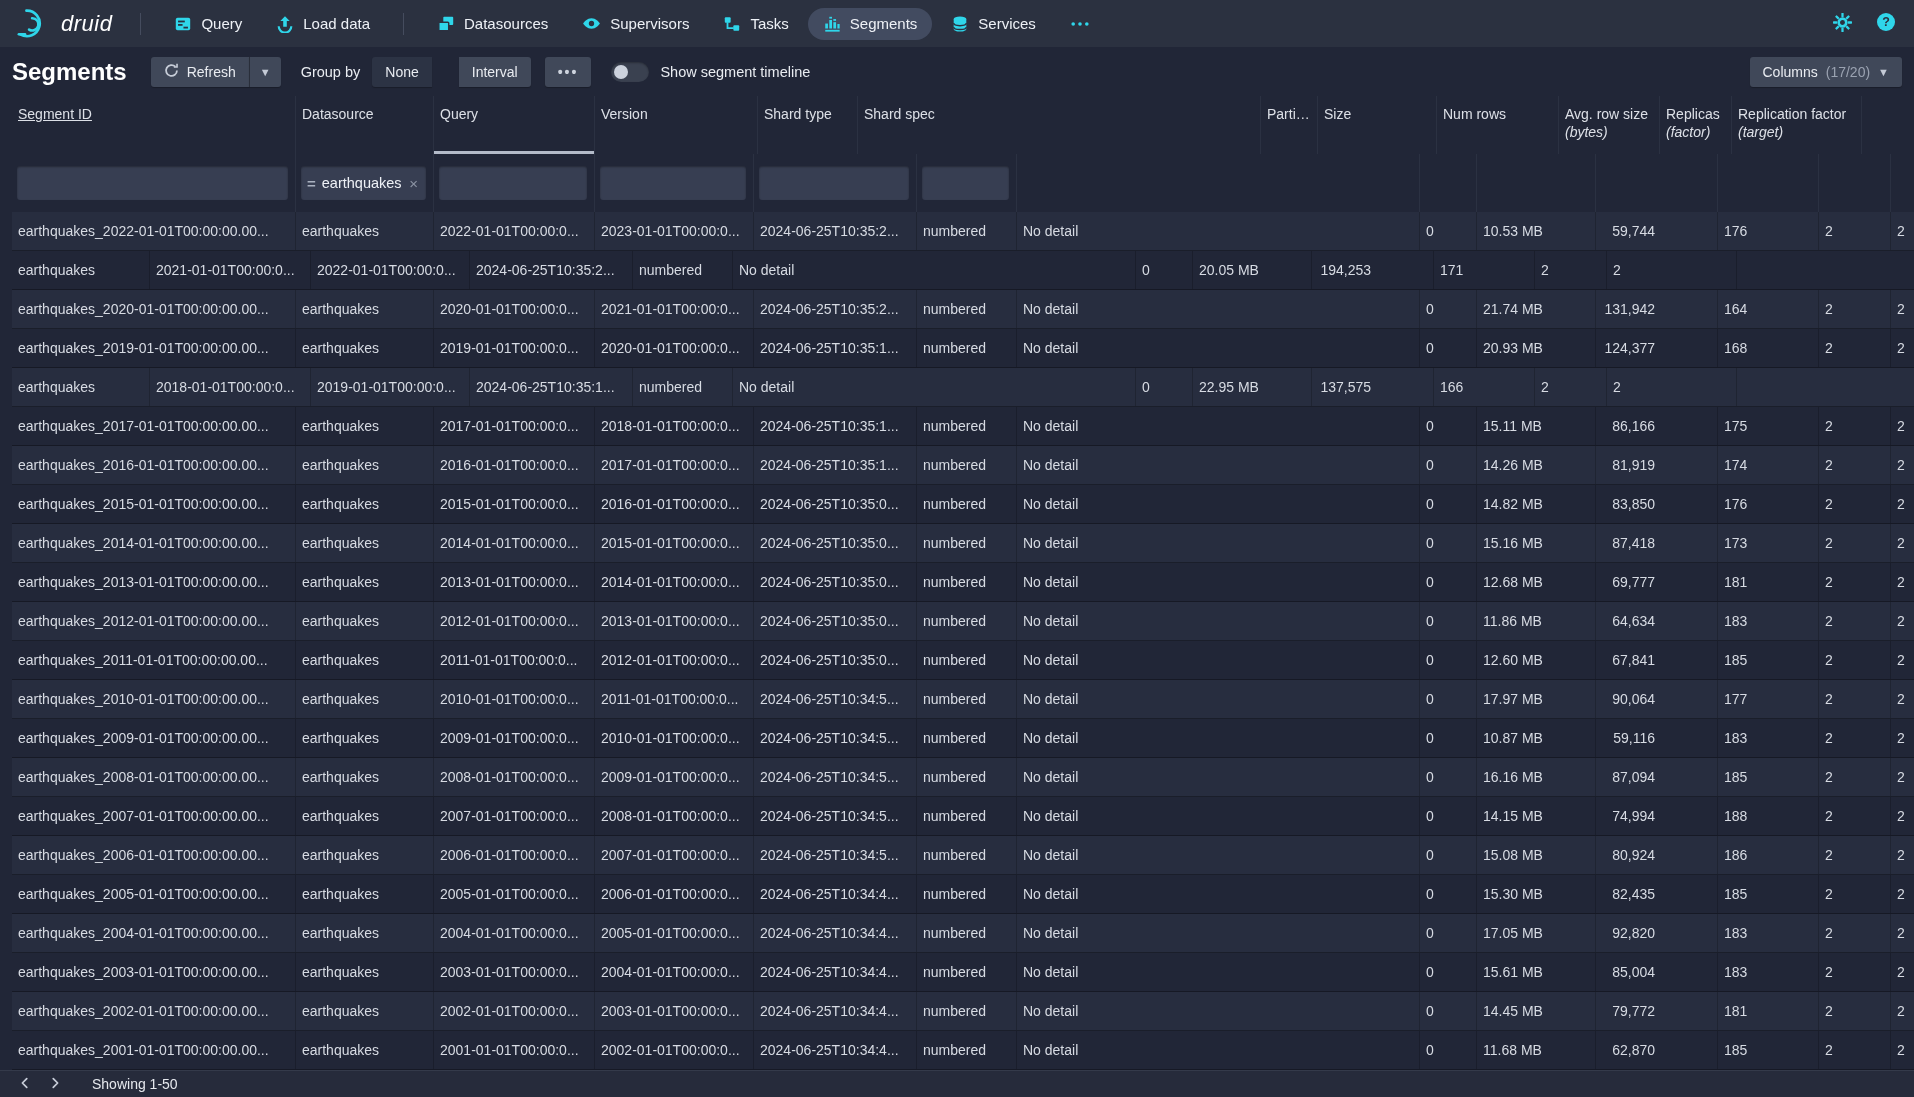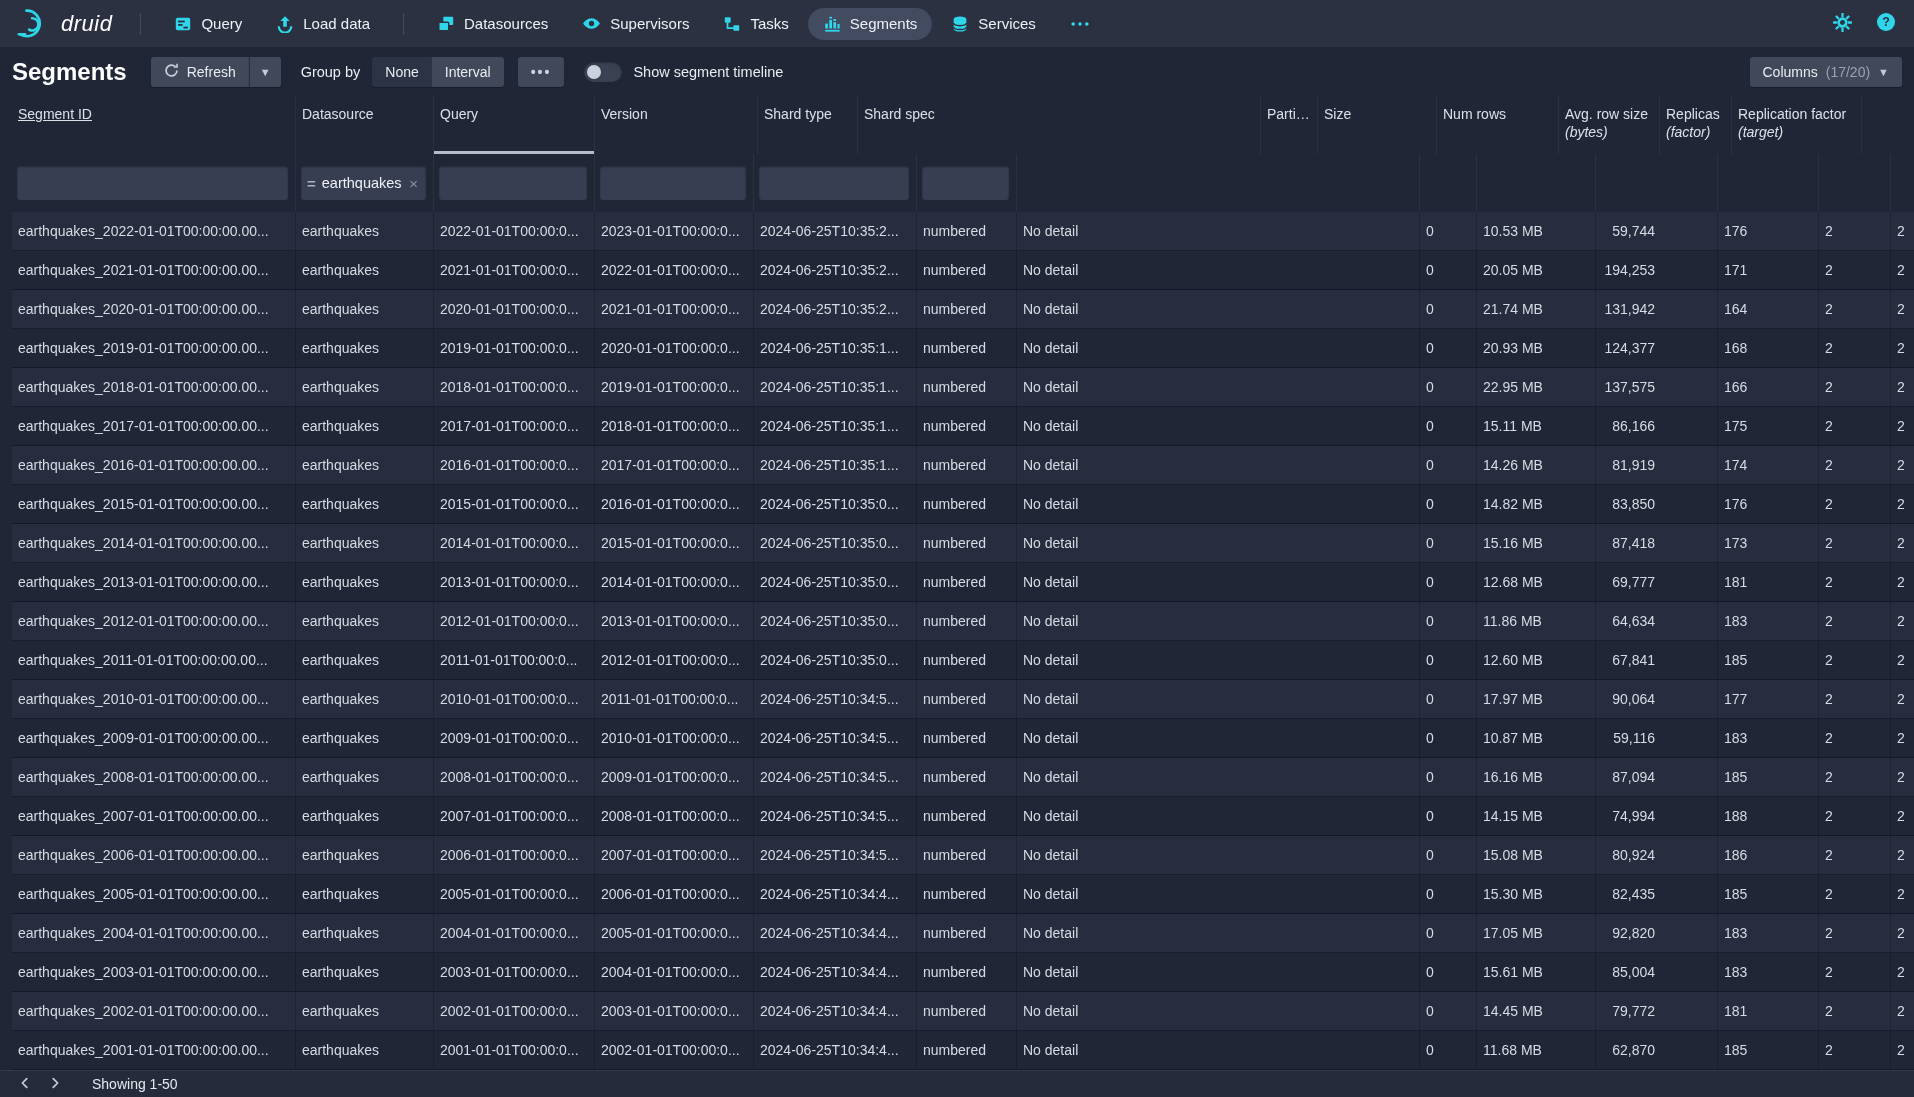--- a/index.html
+++ b/index.html
@@ -40,21 +40,21 @@
   }
   .split { display:inline-flex; }
   .split .btn.main { border-radius:3px 0 0 3px; }
   .split .btn.caret-part { border-radius:0 3px 3px 0; border-left:1px solid rgba(0,0,0,.35); padding:0 10px; }
   .caret { font-size:11px; color:#c4cad6; }
   .lbl { font-size:14.5px; color:#e9ecf1; }
   .group-by-lbl { margin:0 12px 0 20px; }
   .btn-group { display:inline-flex; }
   .btn-group .btn { border-radius:0; box-shadow:0 1px 1px rgba(0,0,0,.25); }
   .btn-group .btn:first-child { border-radius:3px 0 0 3px; }
-  .btn-group .btn:last-child { border-radius:0 3px 3px 0; }
+  .btn-group .btn:last-child { border-radius:0 3px 3px 0;margin-left:27px; }
   .btn.inactive { background:#2c3344; }
   .dots-btn { margin-left:14px; letter-spacing:2px; font-weight:bold; color:#cdd3dd; }
   .switch-wrap { display:flex; align-items:center; gap:11px; margin-left:20px; }
   .switch { width:38px; height:20px; border-radius:10px; background:#3a4150; position:relative; cursor:pointer; box-shadow: inset 0 1px 2px rgba(0,0,0,.3);}
   .switch .knob { width:14px; height:14px; border-radius:50%; background:#ccd2dd; position:absolute; left:3px; top:3px; }
   .columns-btn { margin-left:auto; }
   .dim { color:#9aa2b1; }
 
   
   .table-wrap { width:1914px; overflow:hidden; }
@@ -350,21 +350,20 @@
         <div class="cell" style="width: 100px;">numbered</div>
         <div class="cell" style="width: 403px;">No detail</div>
         <div class="cell" style="width: 57px;">0</div>
         <div class="cell" style="width: 119px;">10.53 MB</div>
         <div class="cell right" style="width: 122px;">59,744</div>
         <div class="cell" style="width: 101px;">176</div>
         <div class="cell" style="width: 72px;">2</div>
         <div class="cell" style="width: 130px;">2</div>
       </div>
       <div class="trow row">
-        <div class="cell" style="width: 284px;">earthquakes_2021-01-01T00:00:00.00...</div>
         <div class="cell" style="width: 138px;">earthquakes</div>
         <div class="cell" style="width: 161px;">2021-01-01T00:00:0...</div>
         <div class="cell" style="width: 159px;">2022-01-01T00:00:0...</div>
         <div class="cell" style="width: 163px;">2024-06-25T10:35:2...</div>
         <div class="cell" style="width: 100px;">numbered</div>
         <div class="cell" style="width: 403px;">No detail</div>
         <div class="cell" style="width: 57px;">0</div>
         <div class="cell" style="width: 119px;">20.05 MB</div>
         <div class="cell right" style="width: 122px;">194,253</div>
         <div class="cell" style="width: 101px;">171</div>
@@ -395,21 +394,20 @@
         <div class="cell" style="width: 100px;">numbered</div>
         <div class="cell" style="width: 403px;">No detail</div>
         <div class="cell" style="width: 57px;">0</div>
         <div class="cell" style="width: 119px;">20.93 MB</div>
         <div class="cell right" style="width: 122px;">124,377</div>
         <div class="cell" style="width: 101px;">168</div>
         <div class="cell" style="width: 72px;">2</div>
         <div class="cell" style="width: 130px;">2</div>
       </div>
       <div class="trow row lite">
-        <div class="cell" style="width: 284px;">earthquakes_2018-01-01T00:00:00.00...</div>
         <div class="cell" style="width: 138px;">earthquakes</div>
         <div class="cell" style="width: 161px;">2018-01-01T00:00:0...</div>
         <div class="cell" style="width: 159px;">2019-01-01T00:00:0...</div>
         <div class="cell" style="width: 163px;">2024-06-25T10:35:1...</div>
         <div class="cell" style="width: 100px;">numbered</div>
         <div class="cell" style="width: 403px;">No detail</div>
         <div class="cell" style="width: 57px;">0</div>
         <div class="cell" style="width: 119px;">22.95 MB</div>
         <div class="cell right" style="width: 122px;">137,575</div>
         <div class="cell" style="width: 101px;">166</div>

